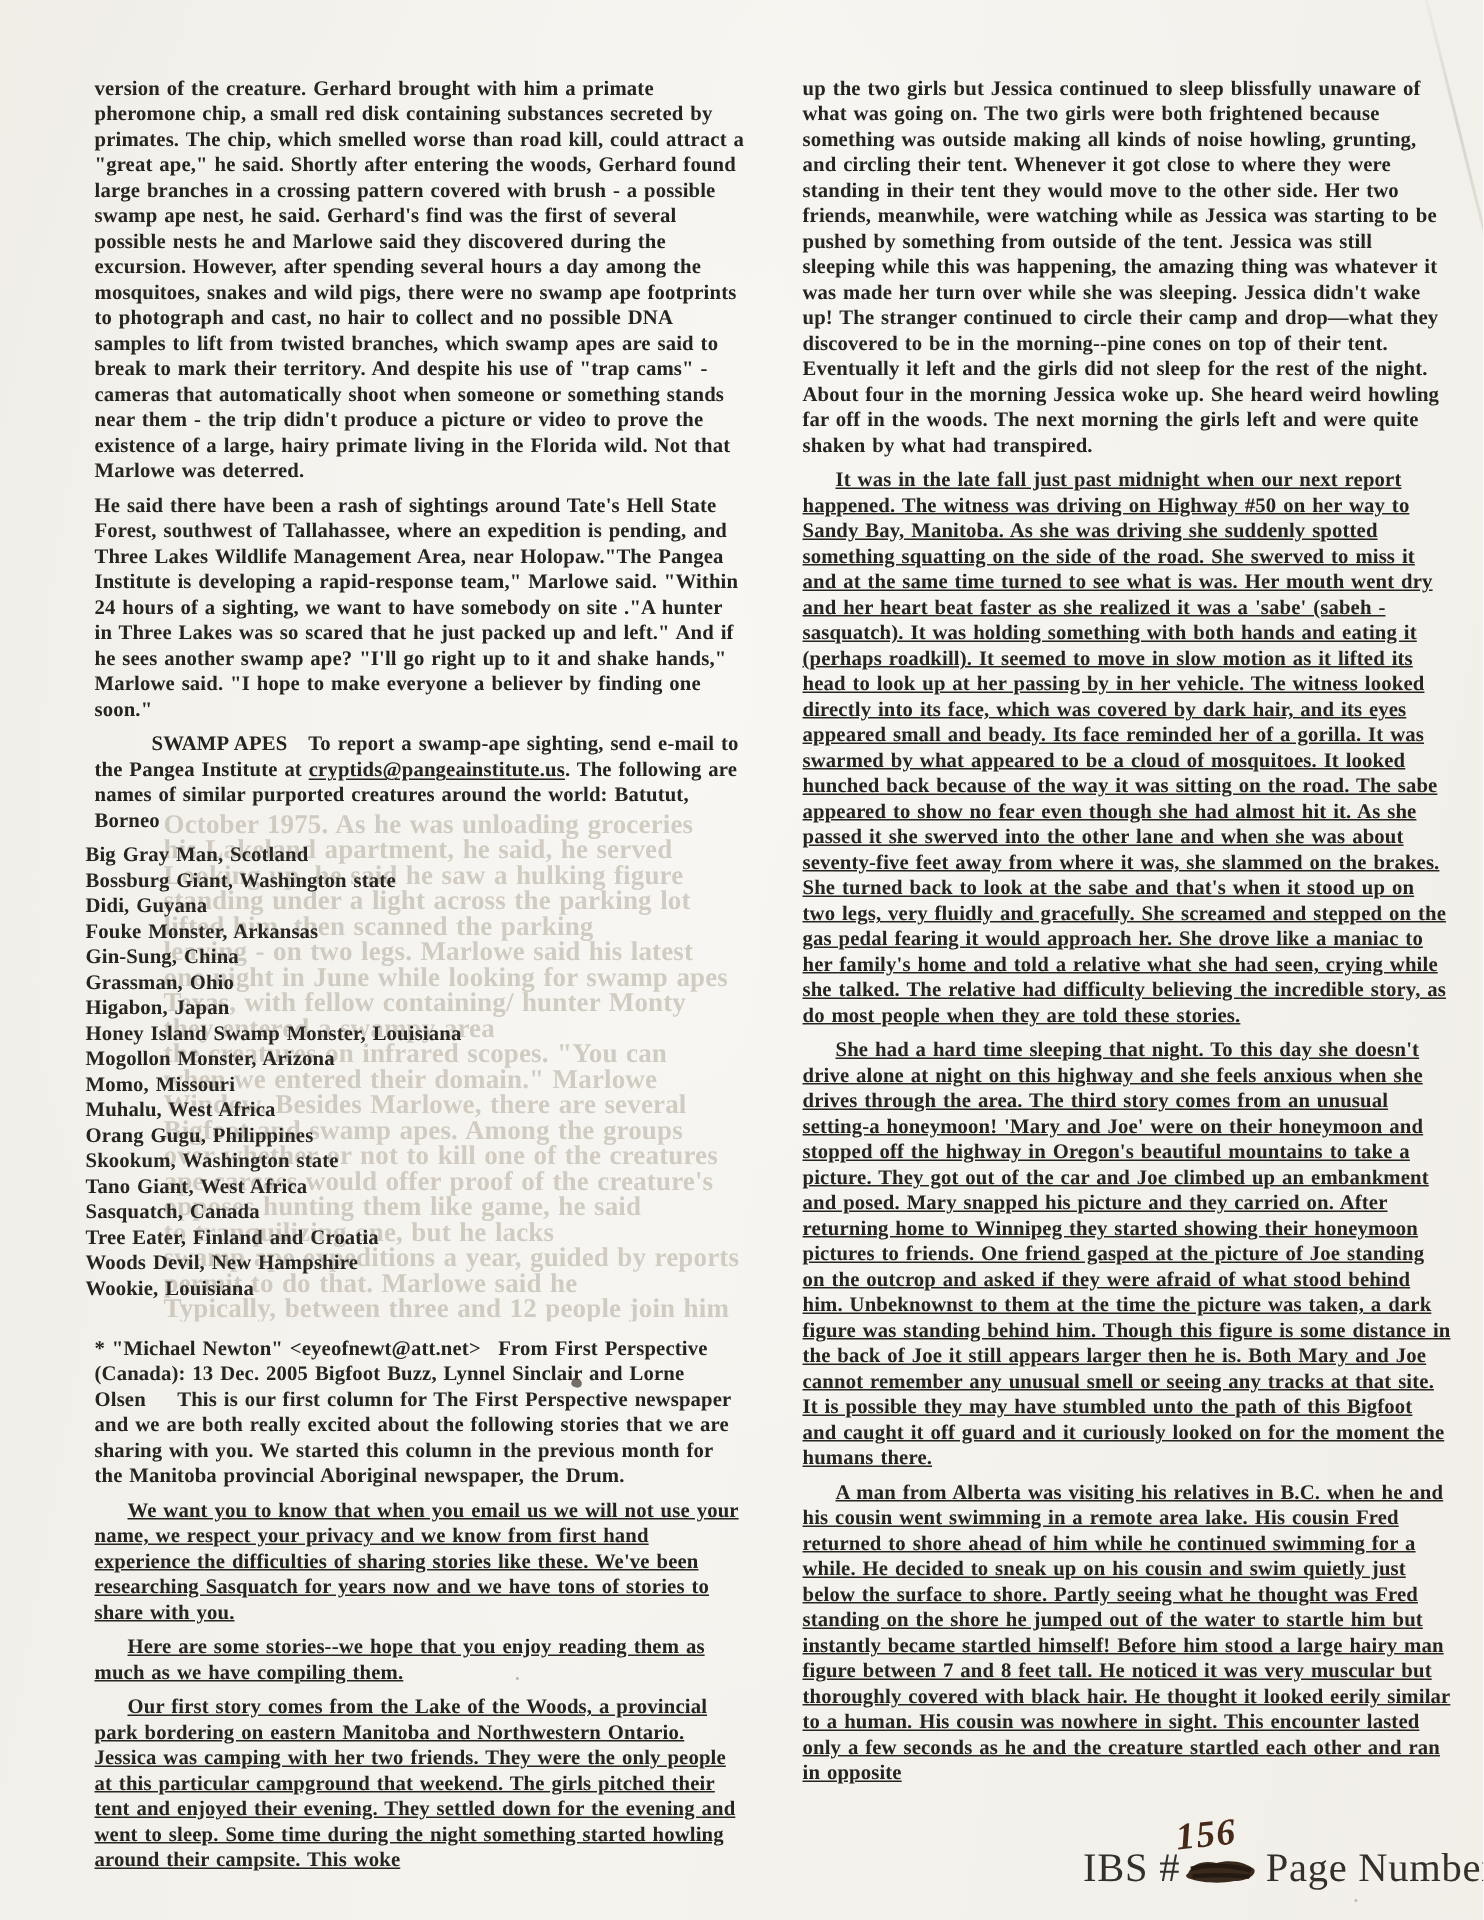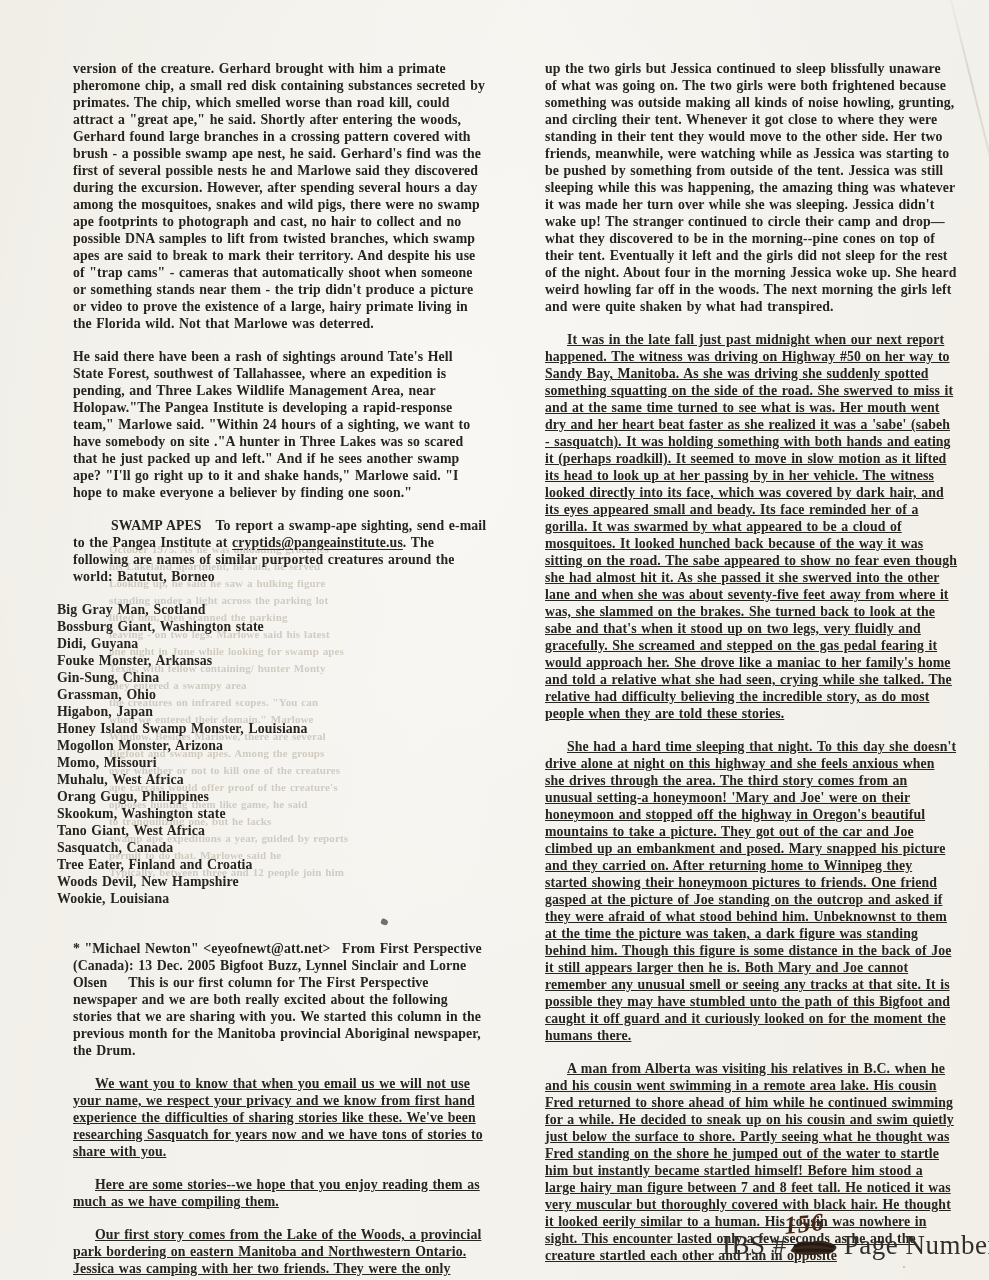--- a/index.html
+++ b/index.html
@@ -14,33 +14,33 @@
     color:#282420;
   }
   .col{
     position:absolute;top:44px;
     font-size:13.8px;line-height:17px;font-weight:700;
     letter-spacing:0.1px;word-spacing:1px;
     text-rendering:optimizeLegibility;
   }
   .col-left{left:57px;width:446px;z-index:2;}
   .col-right{left:529px;width:444px;z-index:2;}
-  .para{margin:16px;position:relative;z-index:2;}
+  .para{margin:6px;position:relative;z-index:2;}
   .indent{text-indent:22px;text-decoration:underline;}
   .indent-lg{text-indent:38px;}
   .gap{height:17px;}
   .creature-list{position:relative;z-index:2;}
   .creature{white-space:nowrap;}
   .email{text-decoration:underline;text-underline-offset:2px;}
   
   .ghost{
     position:absolute;top:497px;left:52px;width:394px;
     z-index:1;overflow:hidden;
     color:#b3ab9c;opacity:.55;
-    font-size:11px;line-height:17px;font-weight:700;
+    font-size:18px;line-height:17px;font-weight:700;
     filter:blur(.4px);
     pointer-events:none;
   }
   .ghost-line{white-space:nowrap;}
   .footer{
     position:absolute;top:1230px;left:722px;z-index:3;
     font-size:27px;font-weight:400;color:#332f29;
     letter-spacing:.5px;white-space:nowrap;
   }
   .footer .footer-text{vertical-align:baseline;}

